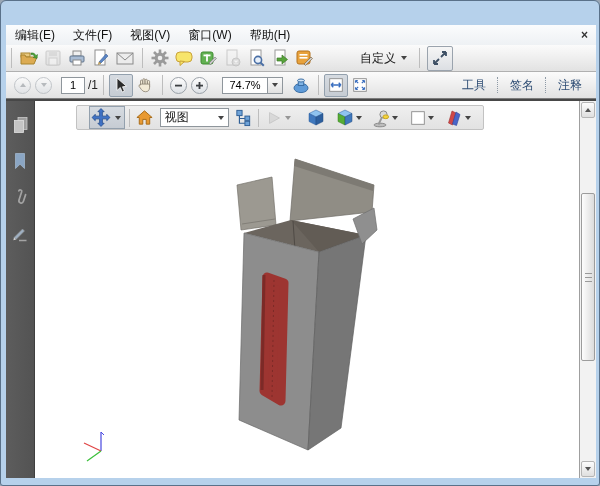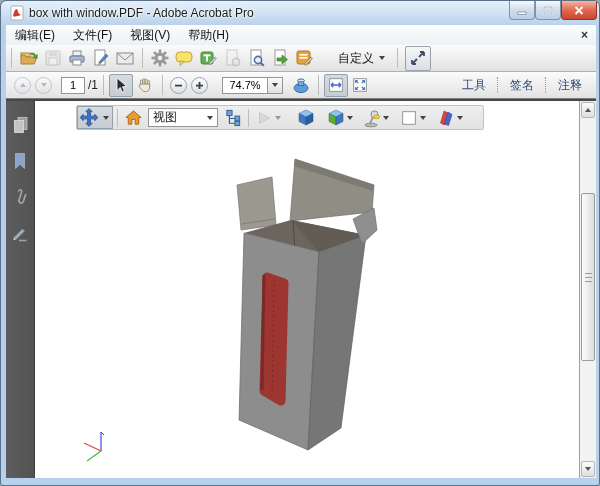--- a/index.html
+++ b/index.html
@@ -34,59 +34,37 @@
   .content{left:5px;top:98px;width:590px;height:379px;background:#fff;border-top:2px solid #474747;box-sizing:border-box;}
   .navpane{left:0;top:0;width:28px;height:377px;background:linear-gradient(90deg,#5d5d5d,#535353);border-right:1px solid #3f3f3f;display:flex;flex-direction:column;align-items:center;}
   .navicon{margin-top:14px;width:20px;height:20px;}
   .vscroll{right:0;top:0;width:17px;height:377px;background:#f2f2f2;border-left:1px solid #9f9f9f;box-sizing:border-box;}
   .sbtn{left:1px;width:14px;height:16px;background:linear-gradient(#fcfcfc,#dfdfdf);border:1px solid #b5b5b5;border-radius:2px;box-sizing:border-box;display:flex;align-items:center;justify-content:center;}
   .tri-up{width:0;height:0;border-left:3.5px solid transparent;border-right:3.5px solid transparent;border-bottom:4px solid #555;}
   .tri-dn{width:0;height:0;border-left:3.5px solid transparent;border-right:3.5px solid transparent;border-top:4px solid #555;}
   .thumb{left:1px;top:92px;width:14px;height:168px;background:linear-gradient(90deg,#fdfdfd,#dcdcdc);border:1px solid #9c9c9c;border-radius:2px;box-sizing:border-box;}
   .grip{position:absolute;left:3px;width:7px;height:1px;background:#9a9a9a;}
   
-  .tb3d{left:70px;top:4px;width:408px;height:25px;background:linear-gradient(#efefef,#e2e2e2);border:1px solid #c2c2c2;border-radius:2px;display:flex;align-items:center;box-sizing:border-box;padding:0 0;}
+  .tb3d{left:70px;top:4px;width:408px;height:25px;background:linear-gradient(#efefef,#e2e2e2);border:1px solid #c2c2c2;border-radius:2px;display:flex;align-items:center;box-sizing:border-box;padding:0 12px;}
   .tb3d .sep{height:18px;margin:0 4px;}
   .combo{width:70px;height:19px;border:1px solid #8f969c;background:#fff;display:flex;align-items:center;font-size:12px;color:#222;padding-left:4px;box-sizing:border-box;}
   .combo .caret{margin-left:auto;margin-right:4px;}
   .mini{width:22px;height:21px;display:flex;align-items:center;justify-content:center;}
 </style>
 </head>
 <body>
 
 <div class="win">
 
-  <div class="abs titlebar">
-    <svg class="abs" style="left:8px;top:4px" width="16" height="16" viewBox="0 0 16 16">
-      <rect x="2" y="1" width="12" height="14" rx="1" fill="#fff" stroke="#b0b0b0"></rect>
-      <path d="M4 11 C5 7 6 4 7.5 4 C9 4 8 8 12 10 C9.5 10.5 6 12.5 4 11 Z" fill="#cf3d2a"></path>
-    </svg>
-    <div class="abs title-text">box with window.PDF - Adobe Acrobat Pro</div>
-    <div class="abs winbtn" style="left:508px;width:26px">
-      <svg width="10" height="9" viewBox="0 0 10 9">
-          <rect x="1" y="6" width="8" height="2.5" fill="#fff" stroke="#5c6f84" stroke-width="0.6"></rect>
-        </svg>
-    </div>
-    <div class="abs winbtn" style="left:534px;width:26px">
-      <svg width="10" height="9" viewBox="0 0 10 9">
-          <rect x="1" y="1" width="8" height="7" fill="none" stroke="#fff" stroke-width="1.6"></rect>
-          <rect x="1" y="1" width="8" height="7" fill="none" stroke="#5c6f84" stroke-width="0.5"></rect>
-        </svg>
-    </div>
-    <div class="abs winbtn close" style="left:560px;width:36px">
-      <svg width="10" height="9" viewBox="0 0 10 9">
-          <path d="M1.5 1 L8.5 8 M8.5 1 L1.5 8" stroke="#fff" stroke-width="1.8"></path>
-        </svg>
-    </div>
-  </div>
 
   <div class="abs menubar">
     <span class="menu-item">编辑(E)</span>
     <span class="menu-item">文件(F)</span>
     <span class="menu-item">视图(V)</span>
+    <span class="menu-item">窗口(W)</span>
     <span class="menu-item">帮助(H)</span>
     <span class="menubar-close">×</span>
   </div>
 
   <div class="abs tbar tb1">
     <div class="sep"></div>
     <div class="icbtn">
       <svg width="20" height="20" viewBox="0 0 20 20">
         <rect x="2" y="5" width="9" height="4" fill="#e8c87e" stroke="#a8842e"></rect>
         <path d="M2 8 L2 16 L15 16 L18 9 L7 9 L6 7 L2 7 Z" fill="#dcab52" stroke="#a8842e"></path>
@@ -174,21 +152,21 @@
       </svg>
     </div>
     <div class="icbtn">
       <svg width="20" height="20" viewBox="0 0 20 20">
         <rect x="3" y="3" width="13" height="13" rx="2" fill="#e8a23c" stroke="#b5731f"></rect>
         <rect x="5.5" y="6" width="8" height="1.6" fill="#fff"></rect>
           <rect x="5.5" y="9" width="8" height="1.6" fill="#fff"></rect>
         <path d="M10 16 L17 9 L18.5 10.5 L11.5 17.5 Z" fill="#c9c9c9" stroke="#7a5a2a" stroke-width="0.6"></path>
       </svg>
     </div>
-    <div style="display:flex;align-items:center;gap:5px;margin-left:22px">
+    <div style="display:flex;align-items:center;gap:5px;margin-left:44px">
       <span class="label12">自定义</span>
       <span class="caret"></span>
     </div>
     <div class="sep" style="margin-left:12px"></div>
     <div class="icbtn" style="margin-left:2px;border:1px solid #9aa3ad;background:linear-gradient(#f6f6f6,#dcdfe3)">
       <svg width="18" height="18" viewBox="0 0 18 18">
         <path d="M10 8 L15 3 M15 3 L11 3 M15 3 L15 7" stroke="#3f5166" stroke-width="1.8" fill="none"></path>
         <path d="M8 10 L3 15 M3 15 L7 15 M3 15 L3 11" stroke="#3f5166" stroke-width="1.8" fill="none"></path>
       </svg>
     </div>

